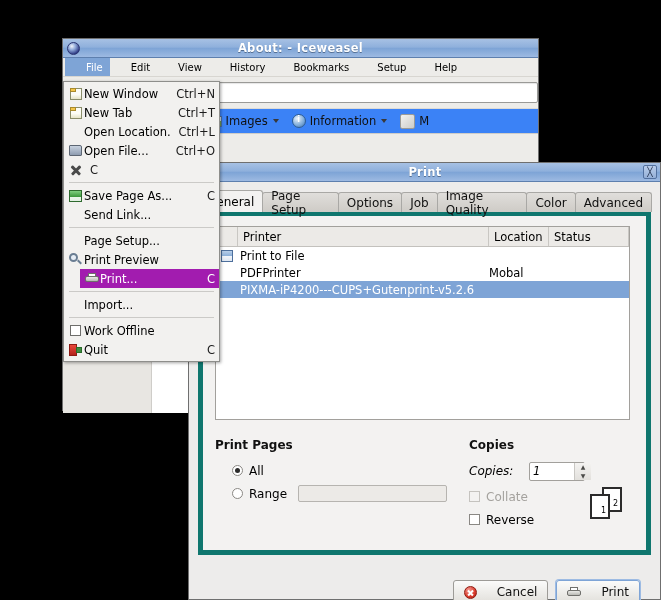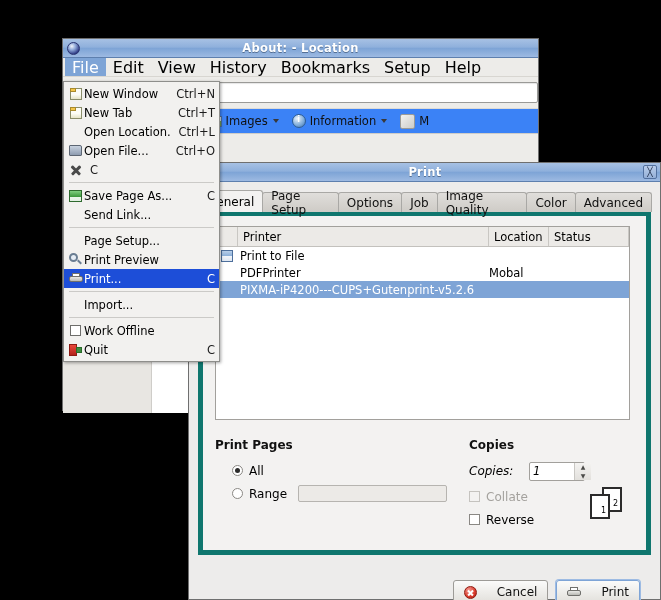--- a/index.html
+++ b/index.html
@@ -33,21 +33,21 @@
     border:1px solid #52719f;border-radius:2px;
     display:flex;align-items:center;justify-content:center;
     font-size:9px;color:#1c2b46;line-height:1;
   }
 
   
   #browser{left:62px;top:38px;width:477px;height:373px;background:#edece9;}
   .menubar{height:18px;display:flex;align-items:stretch;background:#edece9;padding-left:2px;
            border-bottom:1px solid #d8d6d1;}
   .menubar .mi{
-    padding:1px 7px 1px 7px;display:flex;align-items:center;font-size:16px;color:#000;
+    padding:1px 7px 1px 21px;display:flex;align-items:center;font-size:10px;color:#000;
     cursor:default;
   }
   .menubar .mi.open{background:#7ea4d6;color:#fff;}
 
   .browser-body{position:relative;height:336px;background:#edece9;overflow:hidden;}
 
   .navbar{height:31px;display:flex;align-items:center;padding-left:6px;background:#edece9;}
   .nav-arrow{width:22px;height:22px;position:relative;flex:0 0 22px;}
   .urlbar{
     margin-left:8px;flex:1;height:21px;background:#fff;border:1px solid #9a9a97;
@@ -81,21 +81,21 @@
   .side-pane{width:88px;background:#e8e6e2;border-right:1px solid #cfcdc9;}
   .page-pane{flex:1;background:#fff;}
 
   
   #filemenu{
     position:absolute;left:63px;top:81px;width:157px;background:#f2f1ef;
     border:1px solid #8e8e8b;box-sizing:border-box;padding:2px 0;
     box-shadow:1px 1px 3px rgba(0,0,0,.35);z-index:30;
   }
   .mrow{height:19px;display:flex;align-items:center;padding:0 4px 0 3px;white-space:nowrap;}
-  .mrow.sel{background:#1d4ed8;color:#fff;}
+  .mrow.sel{background:#a21caf;color:#fff;margin-left:16px;}
   .mrow .mico{width:17px;flex:0 0 17px;display:flex;align-items:center;justify-content:center;}
   .mrow .mlabel{flex:1;font-size:11.5px;overflow:hidden;}
   .mrow .maccel{font-size:11.5px;color:#1b1b1b;padding-left:6px;}
   .mrow.sel .maccel{color:#fff;}
   .msep{height:1px;background:#cbcac7;margin:3px 5px 3px 5px;}
 
   .i-newwin,.i-newtab{width:12px;height:12px;border:1px solid #8a8d6a;box-sizing:border-box;
     background:linear-gradient(to bottom,#fdfdf6 55%,#e6e4c8 100%);position:relative;}
   .i-newwin:before,.i-newtab:before{content:"";position:absolute;left:-1px;top:-1px;width:6px;height:4px;
     background:#f4c64a;border:1px solid #a98a2c;box-sizing:border-box;}
@@ -217,21 +217,21 @@
 </head>
 <body>
 
 <div class="root">
 
   <div class="win" id="browser">
     <div class="titlebar">
       <div class="tb-icon">
           <div class="globe"></div>
         </div>
-      <div class="tb-title">About: - Location</div>
+      <div class="tb-title">About: - Iceweasel</div>
       <div class="tb-icon"></div>
     </div>
 
     <div class="menubar">
       <div class="mi open">
           <span>File</span>
         </div>
       <div class="mi">
           <span>Edit</span>
         </div>

